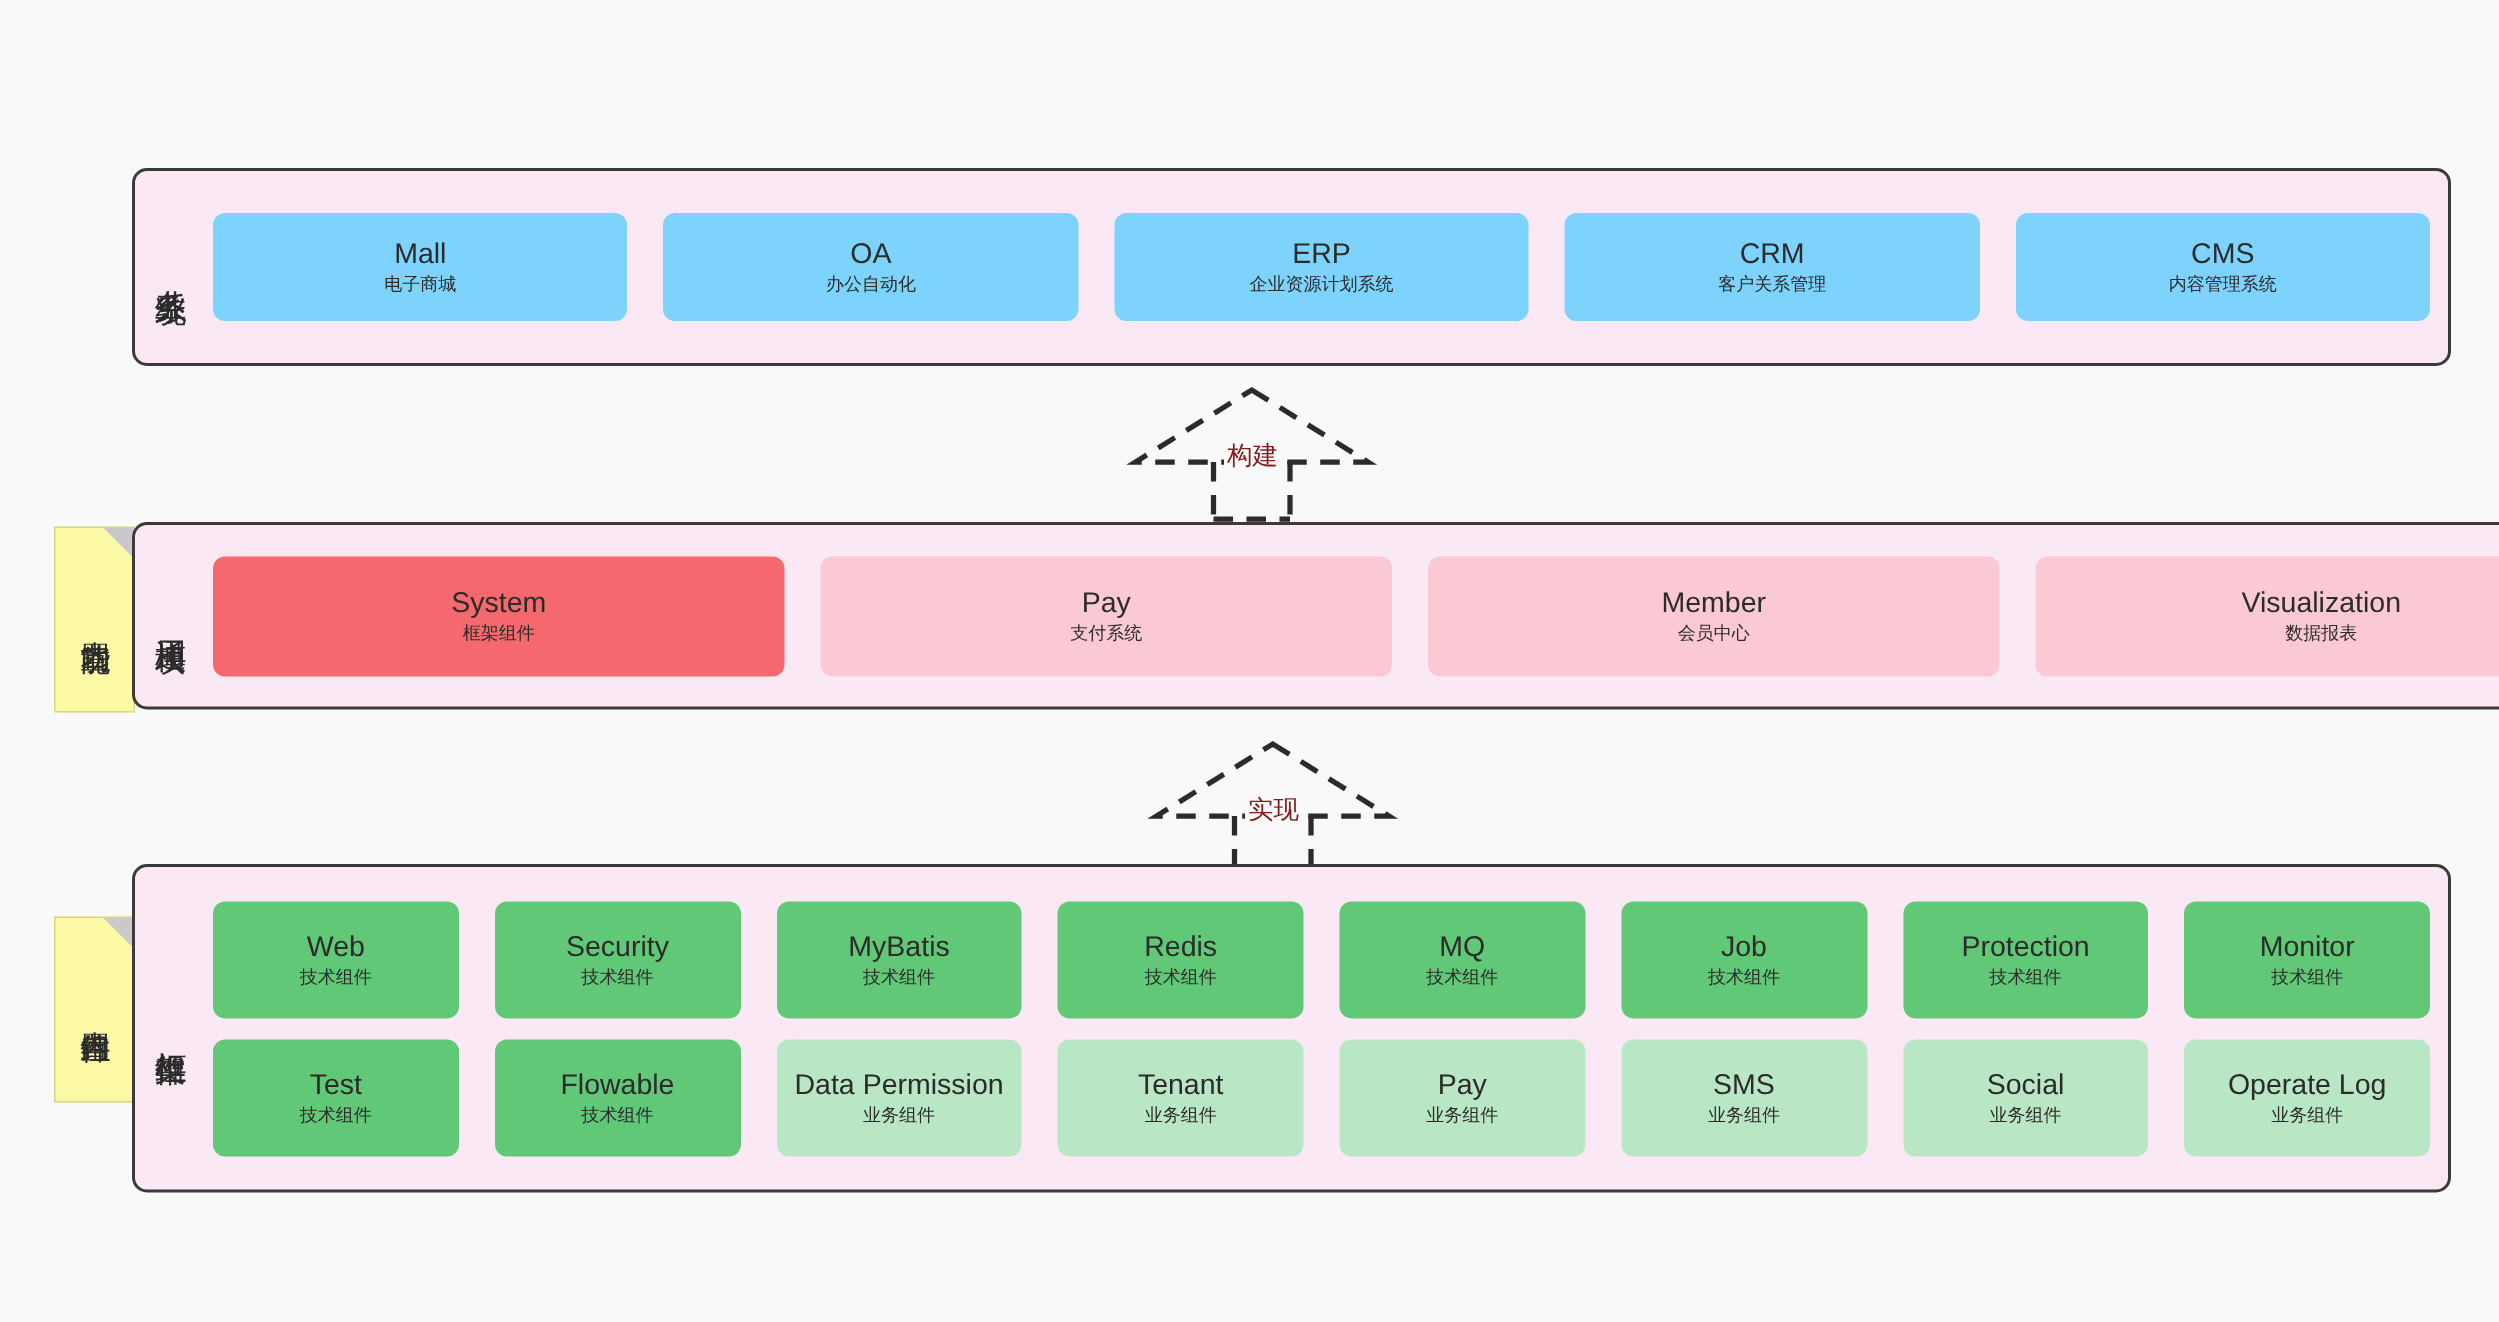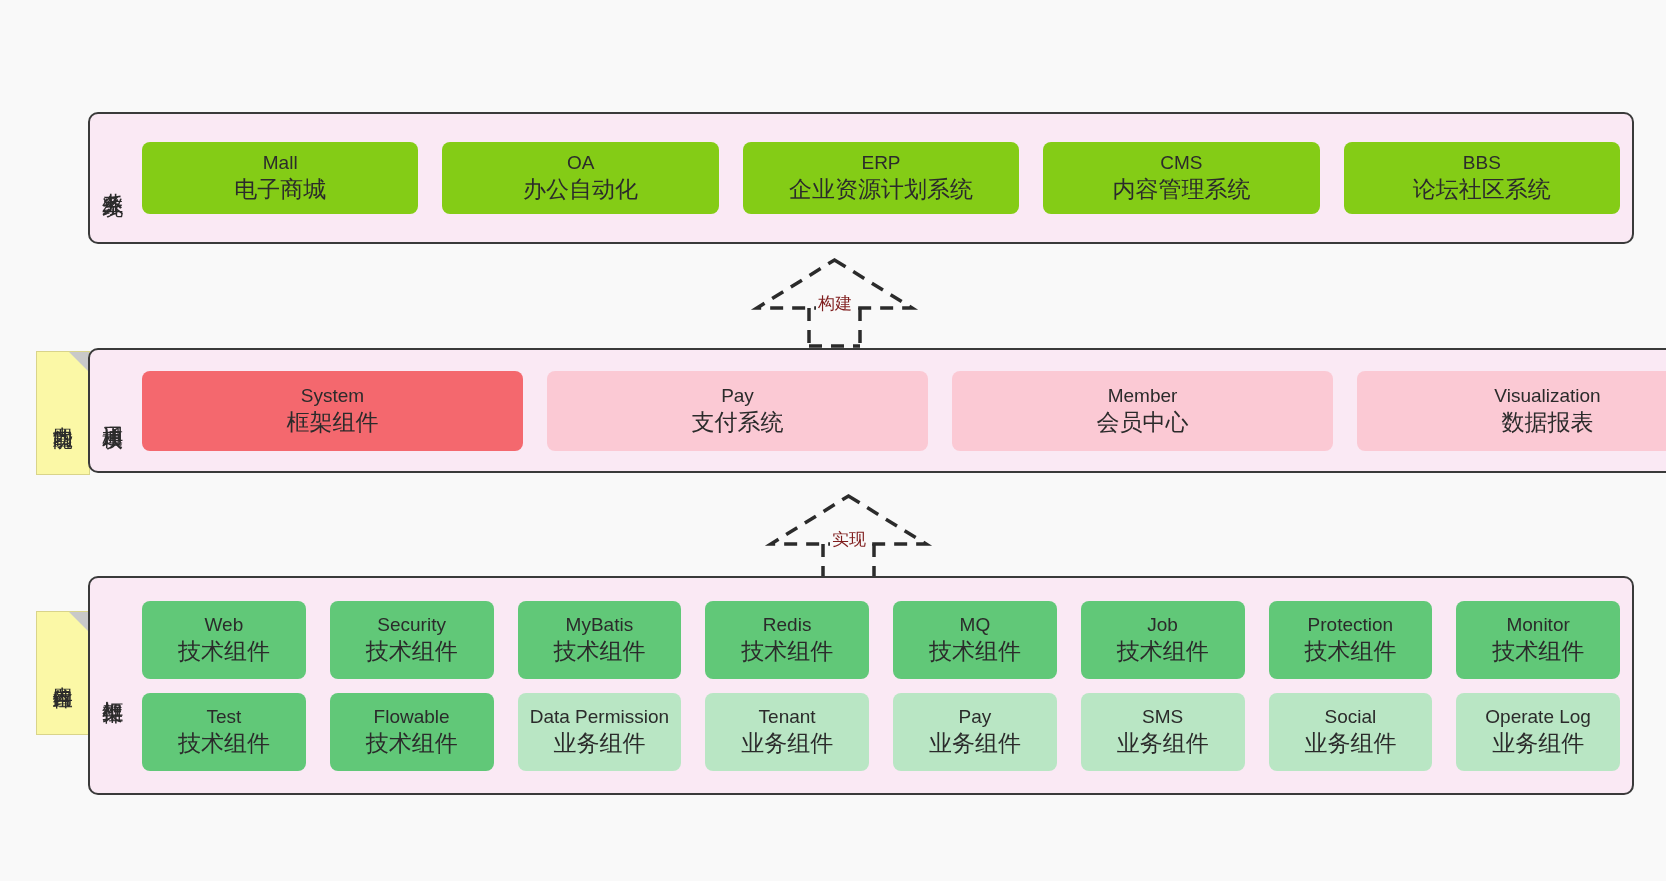--- a/index.html
+++ b/index.html
@@ -60,23 +60,23 @@
     flex-direction:column;
     align-items:center;
     justify-content:center;
     text-align:center;
     font-size:19px;
     line-height:1.28;
     color:#2b2b2b;
     padding:6px 4px;
   }
   .card .en{font-size:19px;}
-  .card .cn{font-size:23px;}
-
-  .c-blue{background:#84cc16;}
+  .card .cn{font-size:12px;}
+
+  .c-blue{background:#7dd3fc;}
   .c-red{background:#f4686e;}
   .c-pink{background:#fbc9d4;}
   .c-green{background:#61c878;}
   .c-lgreen{background:#b9e6c4;}
 
   
   #layer-business{left:88px;top:112px;width:1546px;height:132px;}
   #layer-business .card{height:72px;}
 
   #layer-modules{left:88px;top:348px;width:1664px;height:125px;}
@@ -146,26 +146,26 @@
         </div>
         <div class="card c-blue">
           <span class="en">OA</span>
           <span class="cn">办公自动化</span>
         </div>
         <div class="card c-blue">
           <span class="en">ERP</span>
           <span class="cn">企业资源计划系统</span>
         </div>
         <div class="card c-blue">
+          <span class="en">CRM</span>
+          <span class="cn">客户关系管理</span>
+        </div>
+        <div class="card c-blue">
           <span class="en">CMS</span>
           <span class="cn">内容管理系统</span>
-        </div>
-        <div class="card c-blue">
-          <span class="en">BBS</span>
-          <span class="cn">论坛社区系统</span>
         </div>
       </div>
     </div>
   </div>
 
   <div class="arrow-wrap" id="arrow-build">
     <svg width="165" height="90" viewBox="0 0 165 90">
       <path d="M82.5 4 L160 52 L5 52 Z" fill="none" stroke="#2b2b2b" stroke-width="3.5" stroke-dasharray="13,9" stroke-linejoin="miter"></path>
       <path d="M57 52 L57 90 M108 52 L108 90 M57 90 L108 90" fill="none" stroke="#2b2b2b" stroke-width="3.5" stroke-dasharray="13,9"></path>
     </svg>

